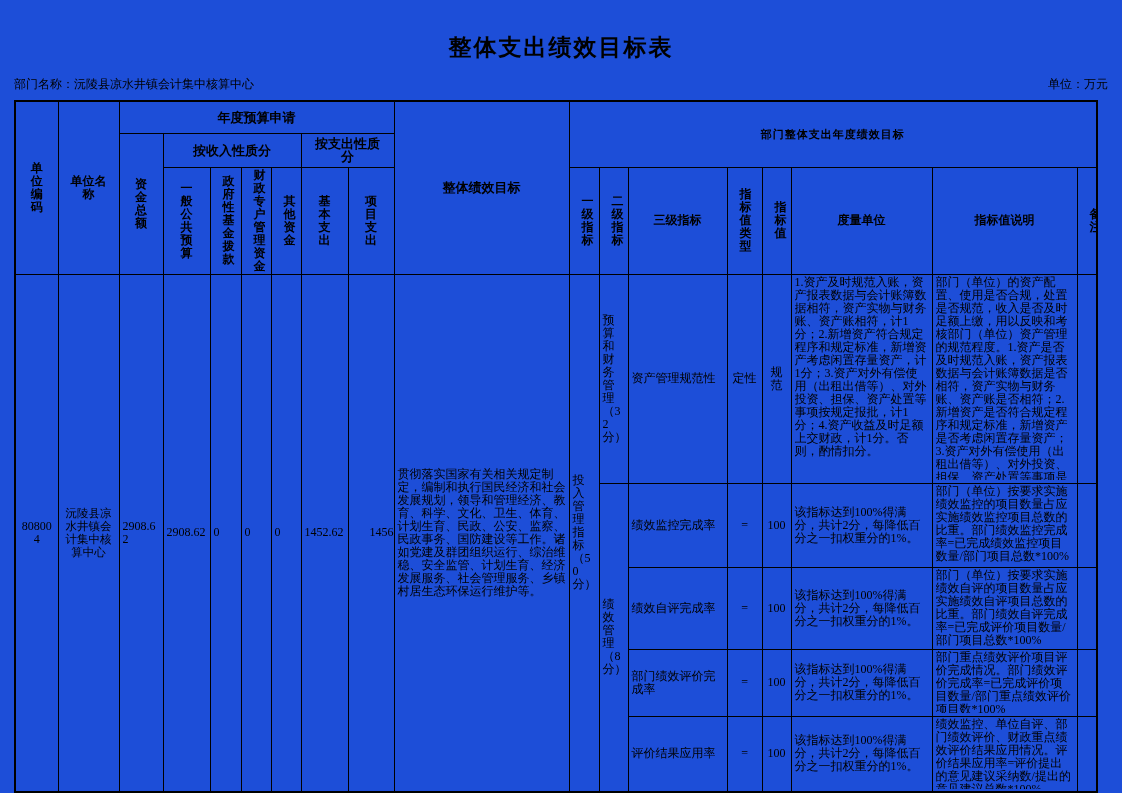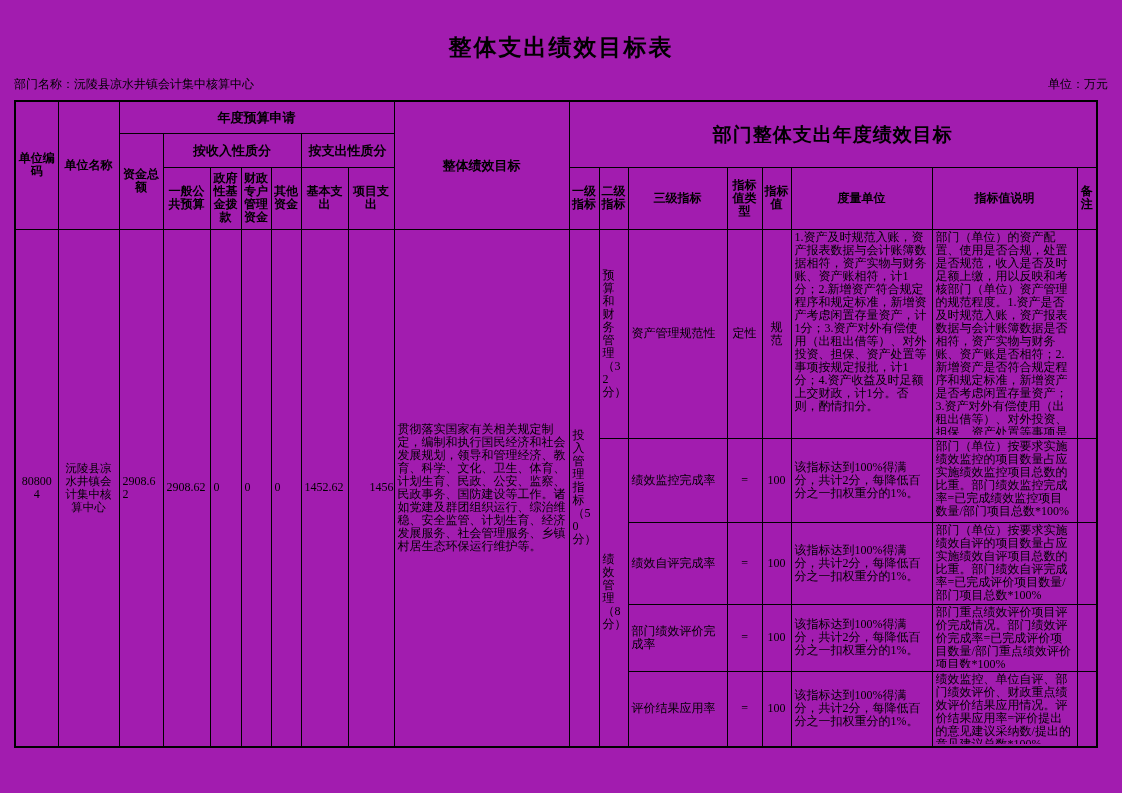--- a/index.html
+++ b/index.html
@@ -1,28 +1,28 @@
 <!DOCTYPE html>
 <html><head>
 <meta charset="utf-8">
 <style>
   html,body { margin:0; padding:0; background:#ffffff; }
   body { width:1122px; height:793px; font-family:"Liberation Serif","DejaVu Serif",serif; color:#000; }
-  .page { position:relative; width:1122px; height:793px; background:#a21caf; overflow:hidden; }
+  .page { position:relative; width:1122px; height:793px; background:#1d4ed8; overflow:hidden; }
   .title { position:absolute; top:32px; left:0; width:100%; text-align:center;
            font-size:23px; font-weight:bold; letter-spacing:2px; }
   .meta { position:absolute; top:76px; left:14px; width:1094px; display:flex;
           justify-content:space-between; font-size:12px;gap:31px; }
   table.perf { position:absolute; left:14px; top:100px; width:1083px;
                border-collapse:collapse; table-layout:fixed; border:2px solid #000; }
   th, td { border:1px solid #000; font-size:12px; line-height:13px;
            padding:1px 3px; overflow:hidden; word-break:break-all; }
-  th { font-weight:bold; text-align:center; vertical-align:middle; padding:1px 2px; }
+  th { font-weight:bold; text-align:center; vertical-align:middle; padding:1px 12px; }
   th.h13 { font-size:13px; }
-  th.hbig { font-size:19px; letter-spacing:1px; }
+  th.hbig { font-size:11px; letter-spacing:1px; }
   td { vertical-align:middle; text-align:left; }
   td.ctr { text-align:center;margin-top:40px; }
   td.num { text-align:left; padding-right:3px; }
   td.flush { text-align:right; padding-right:0;padding-left:20px; }
   td.vtop { vertical-align:top; }
   td.unitname { font-size:11.5px; padding:0 7px; text-align:center; }
   .clip { overflow:hidden; }
   tr.hr1 { height:32px; } tr.hr2 { height:34px; } tr.hr3 { height:62px; }
   tr.dr1 { height:209px; } tr.dr2 { height:84px; } tr.dr3 { height:82px; }
   tr.dr4 { height:67px; } tr.dr5 { height:76px; }

